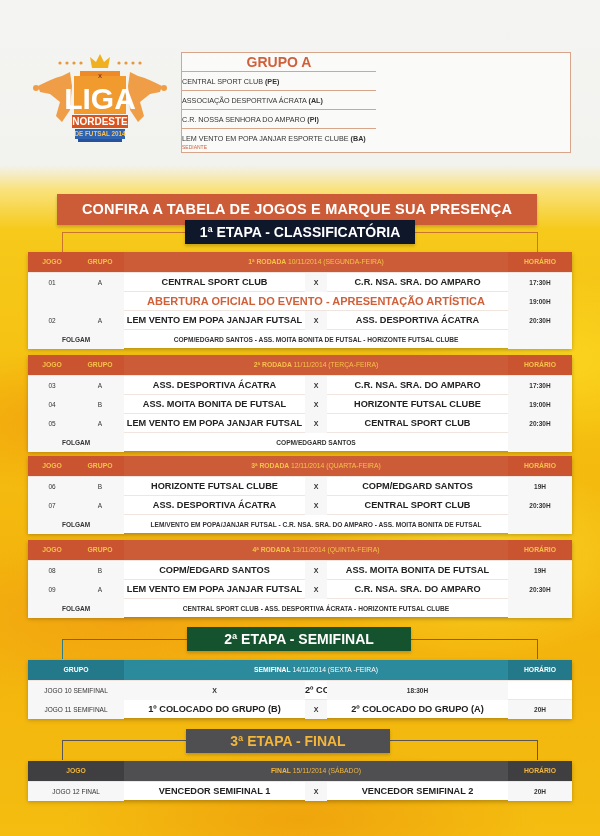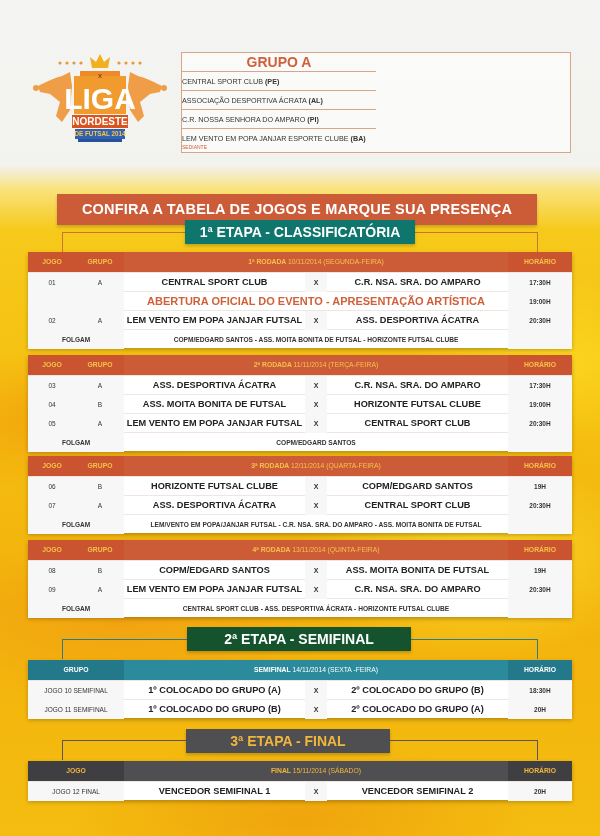--- a/index.html
+++ b/index.html
@@ -132,21 +132,21 @@
     <div class="group-team"><span>CENTRAL SPORT CLUB</span> <b>(PE)</b></div>
     <div class="group-team"><span>ASSOCIAÇÃO DESPORTIVA ÁCRATA</span> <b>(AL)</b></div>
     <div class="group-team"><span>C.R. NOSSA SENHORA DO AMPARO</span> <b>(PI)</b></div>
     <div class="group-team last"><span>LEM VENTO EM POPA JANJAR ESPORTE CLUBE</span> <b>(BA)</b><span class="sediante">SEDIANTE</span></div>
   </div>
 </div>
 
 <div class="banner">CONFIRA A TABELA DE JOGOS E MARQUE SUA PRESENÇA</div>
 
 <div class="stage-frame" style="left:62px; top:232px; width:476px; height:20px; border-color:#c9742f;"></div>
-<div class="stage-title" style="left:185px; top:220px; width:230px; background:#0f766e;">1ª ETAPA - CLASSIFICATÓRIA</div>
+<div class="stage-title" style="left:185px; top:220px; width:230px; background:#0f172a;">1ª ETAPA - CLASSIFICATÓRIA</div>
 
 <div class="table orange" style="top:252px;">
   <div class="thead">
     <div class="hdr-jogo">JOGO</div>
     <div class="hdr-grupo">GRUPO</div>
     <div class="date-cell"><b>1ª RODADA</b> <span>10/11/2014 (SEGUNDA-FEIRA)</span></div>
     <div class="hdr-hora">HORÁRIO</div>
   </div>
   <div class="row">
     <div class="c">01</div>
@@ -278,21 +278,20 @@
 <div class="stage-title" style="left:187px; top:627px; width:224px; background:#14532d;">2ª ETAPA - SEMIFINAL</div>
 
 <div class="table teal semi" style="top:660px;">
   <div class="thead">
     <div class="hdr-grupo2">GRUPO</div>
     <div class="date-cell"><b>SEMIFINAL</b> <span>14/11/2014 (SEXTA -FEIRA)</span></div>
     <div class="hdr-hora">HORÁRIO</div>
   </div>
   <div class="row">
     <div class="c">JOGO 10 SEMIFINAL</div>
-    <div class="team">1º COLOCADO DO GRUPO (A)</div>
       <div class="vs">X</div>
     <div class="team">2º COLOCADO DO GRUPO (B)</div>
       <div class="time">18:30H</div>
   </div>
   <div class="row">
     <div class="c">JOGO 11 SEMIFINAL</div>
     <div class="team">1º COLOCADO DO GRUPO (B)</div>
       <div class="vs">X</div>
     <div class="team">2º COLOCADO DO GRUPO (A)</div>
       <div class="time">20H</div>

